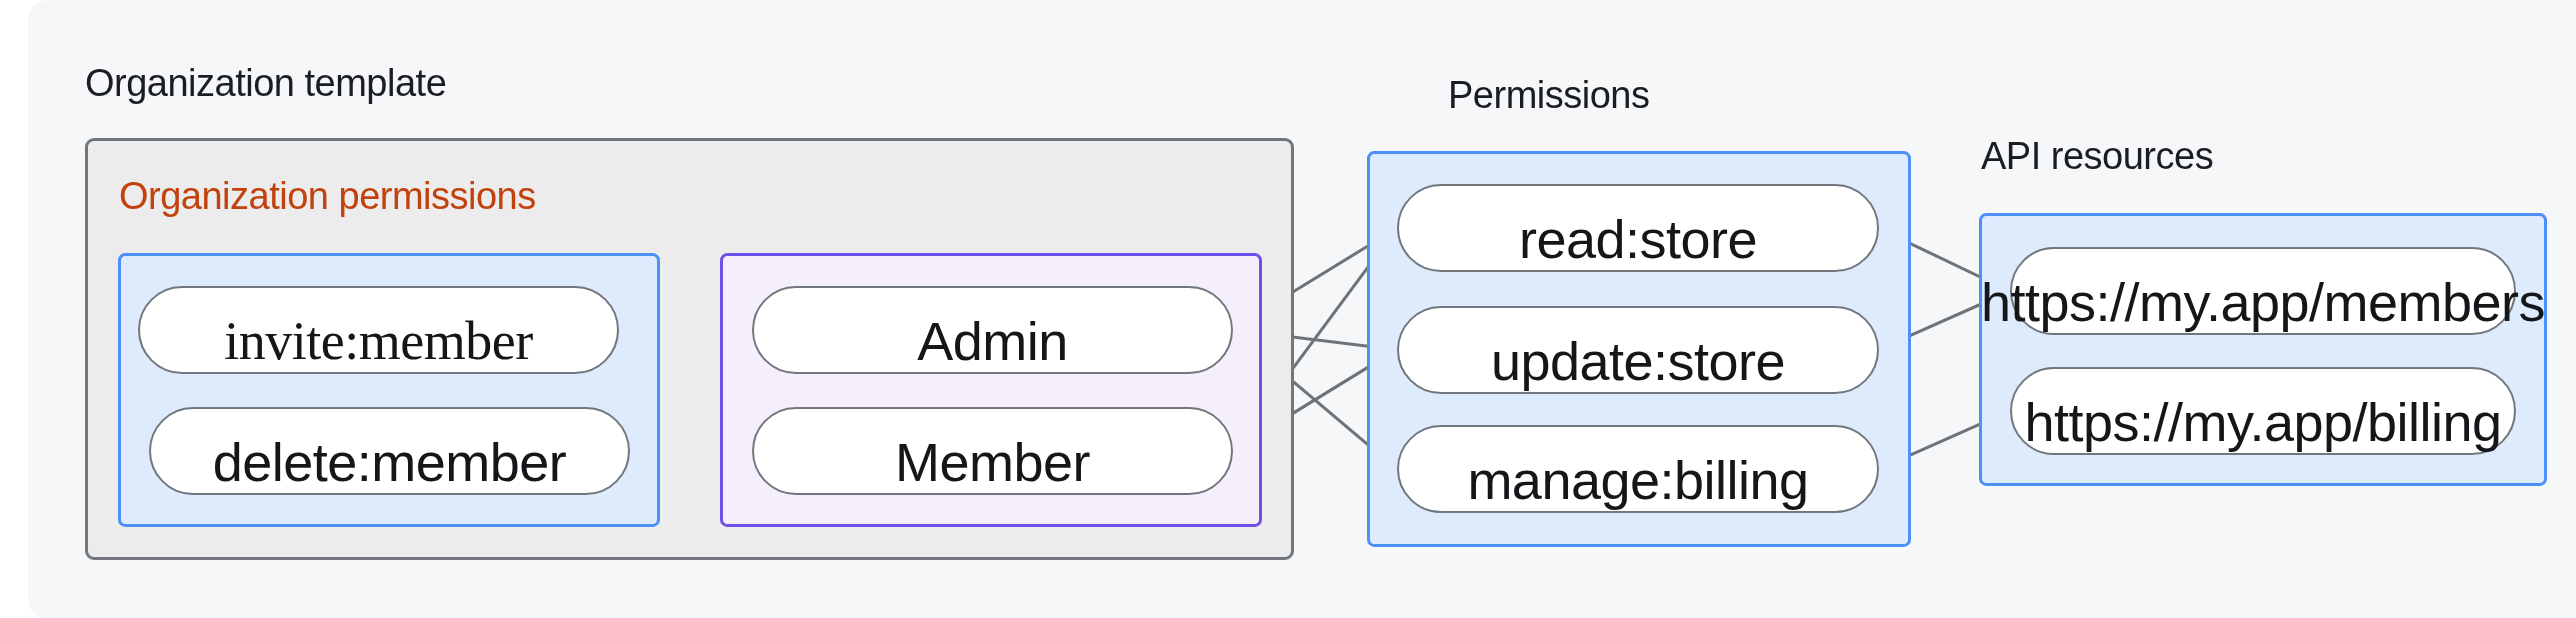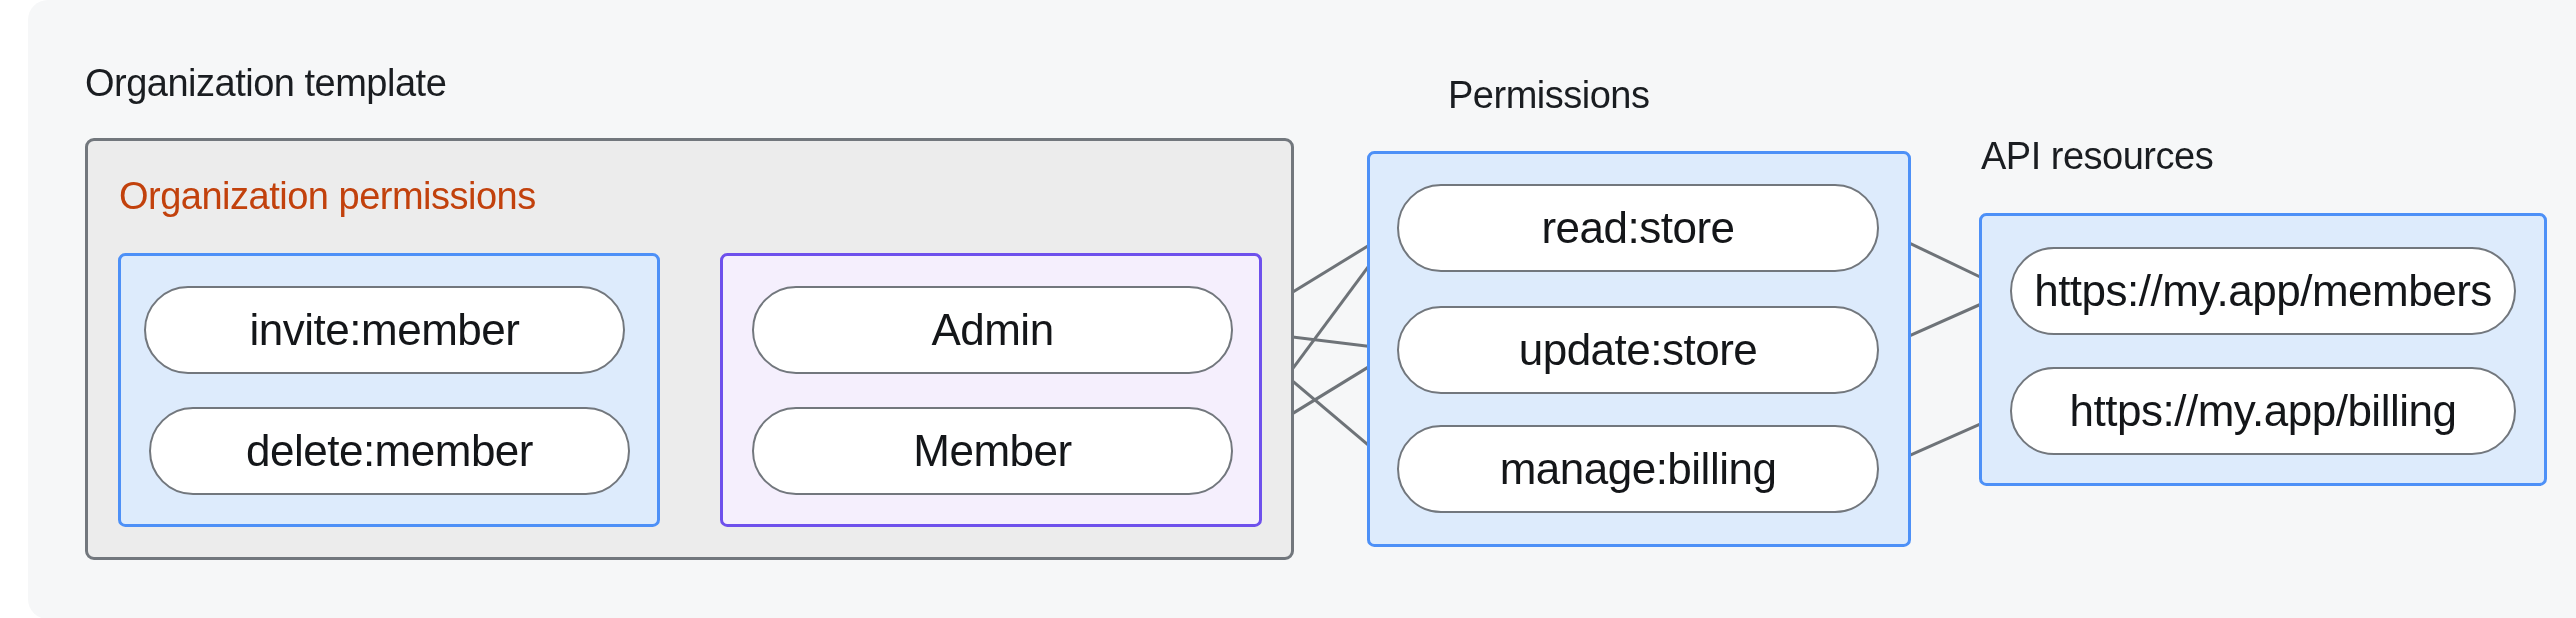--- a/index.html
+++ b/index.html
@@ -53,23 +53,23 @@
     color: #c2410c;
     white-space: nowrap;
   }
   .pill {
     position: absolute;
     box-sizing: border-box;
     background: #ffffff;
     border: 2.7px solid #72777d;
     border-radius: 55px;
     display: flex;
-    align-items: center;
+    align-items: flex-end;
     justify-content: center;
-    font-size: 44px;
+    font-size: 54px;
     letter-spacing: -0.5px;
     color: #141619;
     white-space: nowrap;
   }
   #wires {
     position: absolute;
     inset: 0;
     pointer-events: none;
   }
 </style>
@@ -100,21 +100,21 @@
     </svg>
 
   <div class="group-title" style="left:57px; top:64px;">Organization template</div>
 
   <div class="box box-gray" style="left:57px; top:138px; width:1209px; height:422px;"></div>
 
   <div class="inner-title" style="left:91px; top:177px;">Organization permissions</div>
 
   <div class="box box-blue" style="left:90px; top:253px; width:542px; height:274px;"></div>
 
-  <div class="pill" style="left:116px; top:286px; width:481px; height:88px;">
+  <div class="pill" style="left:110px; top:286px; width:481px; height:88px;font-family:Liberation Serif, serif;">
     <span>invite:member</span>
   </div>
   <div class="pill" style="left:121px; top:407px; width:481px; height:88px;">
     <span>delete:member</span>
   </div>
 
 
   <div class="box box-purple" style="left:692px; top:253px; width:542px; height:274px;"></div>
 
   <div class="pill" style="left:724px; top:286px; width:481px; height:88px;">

